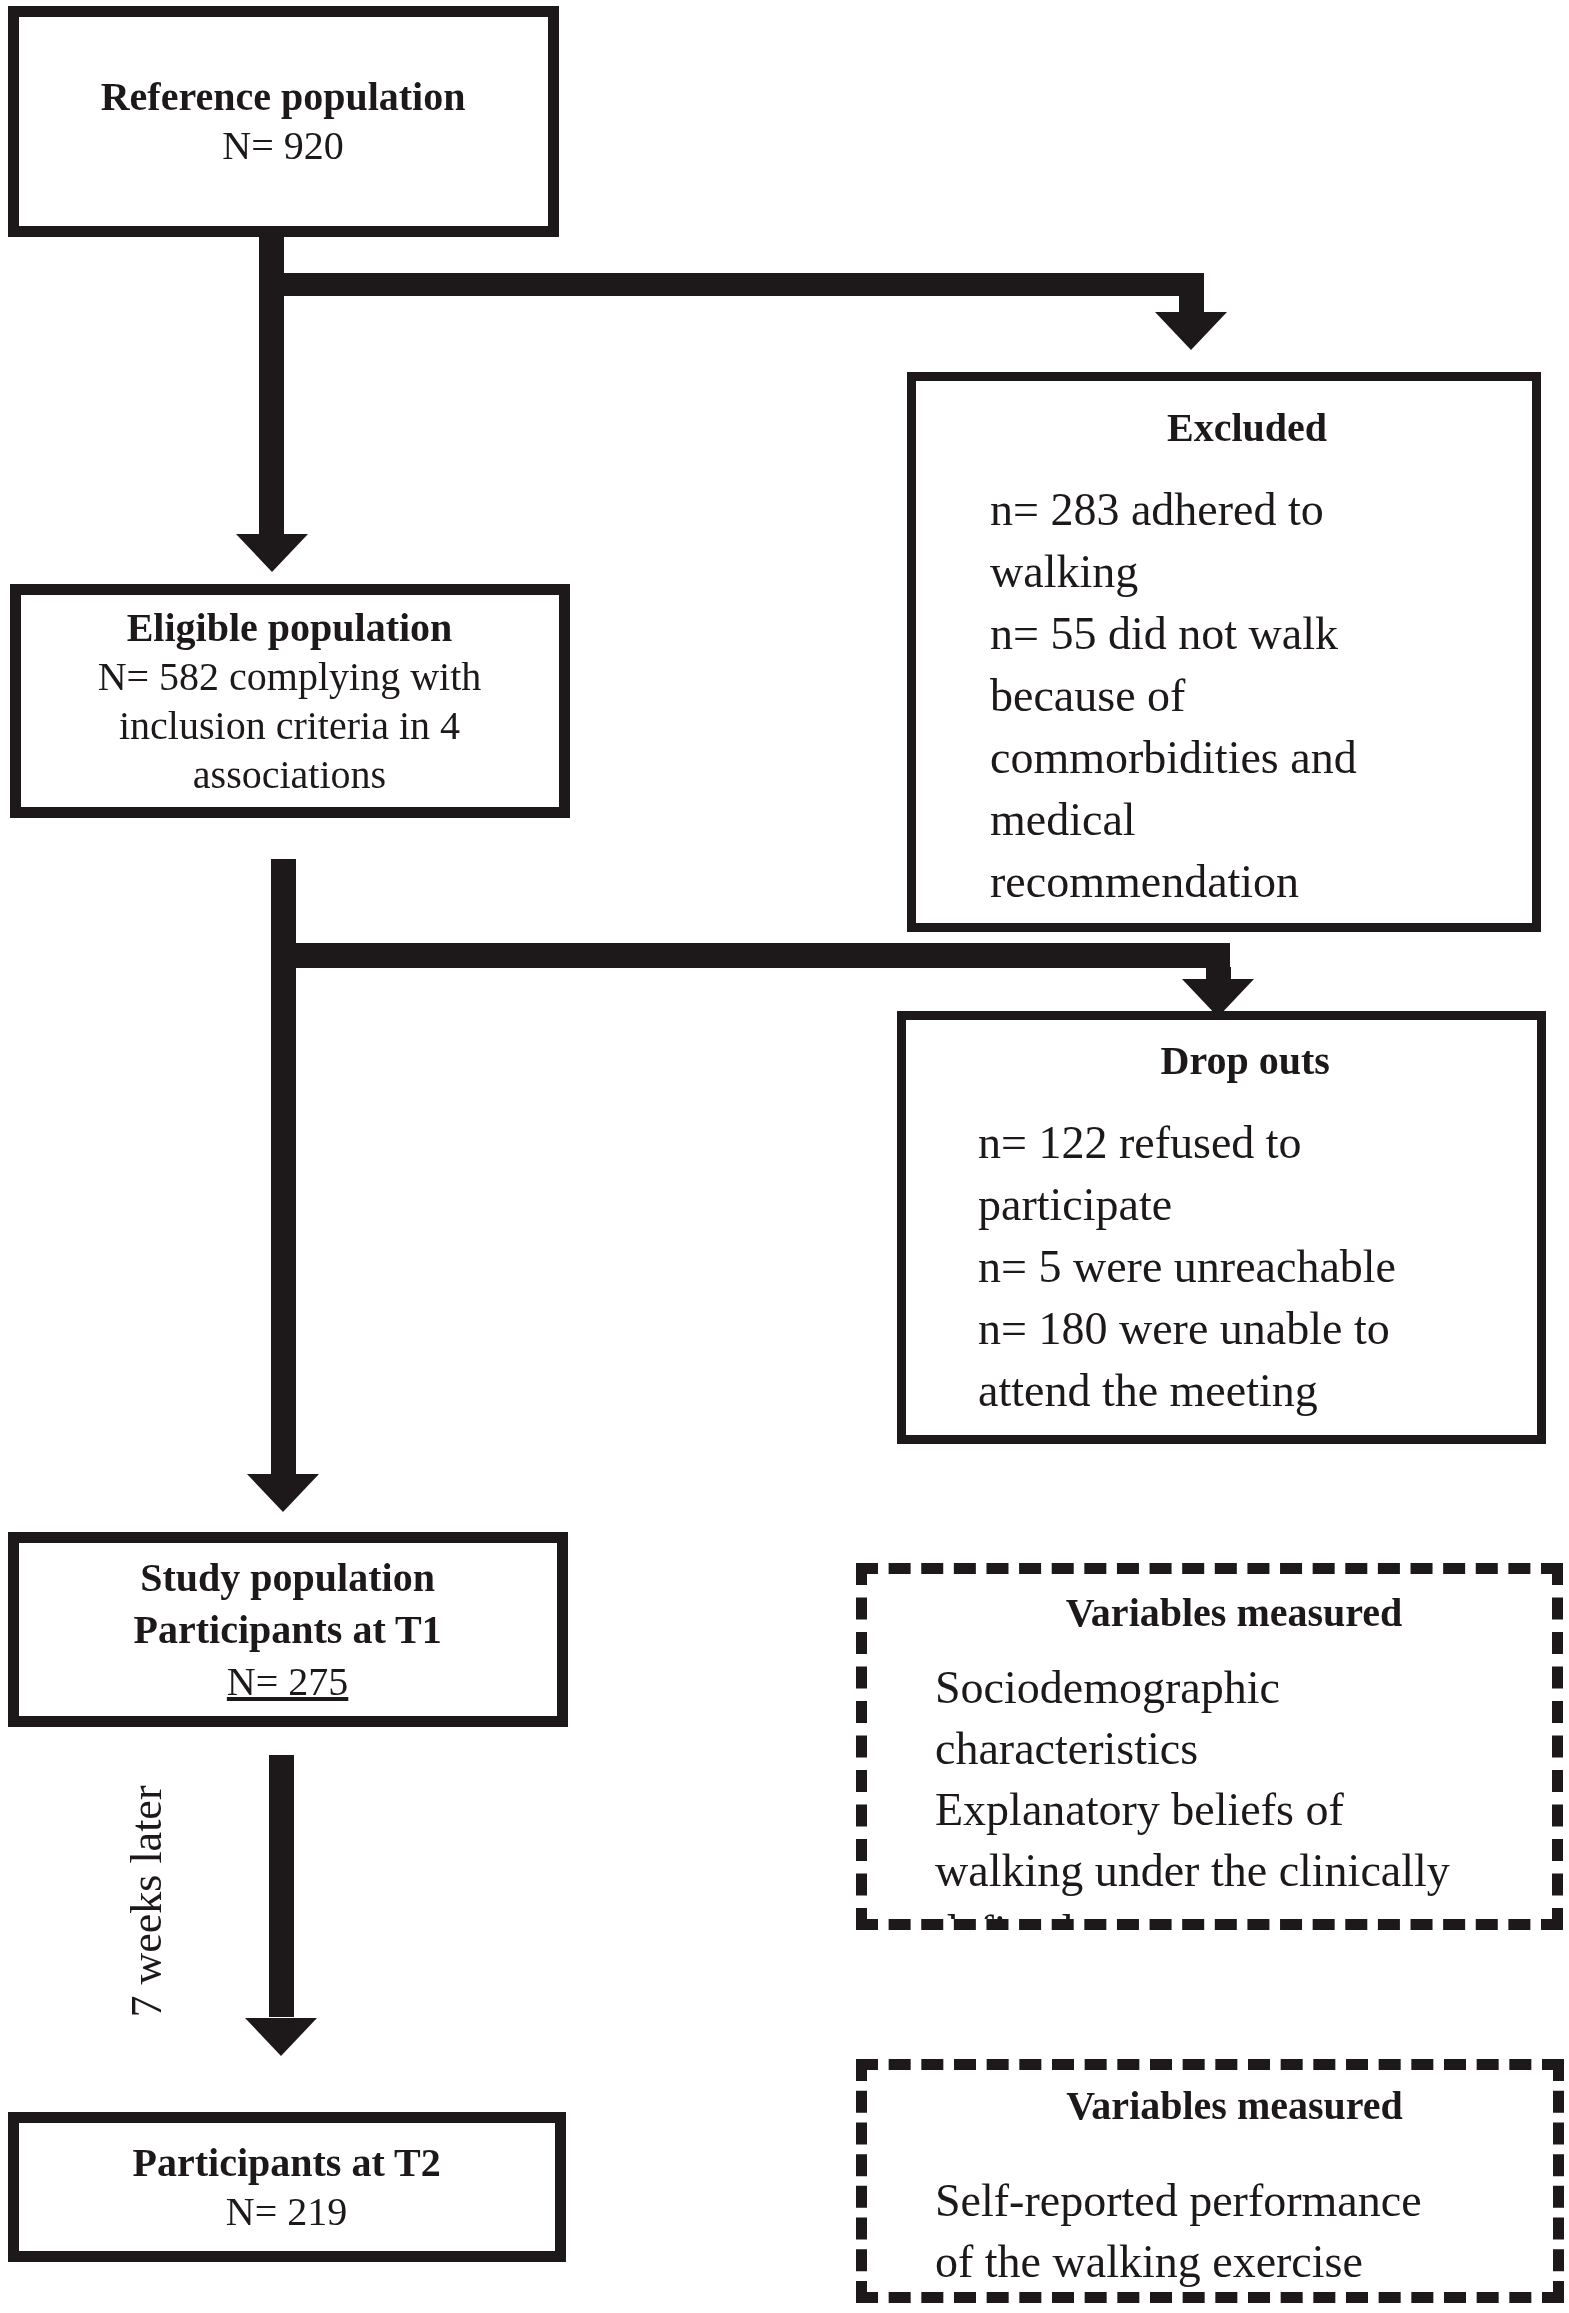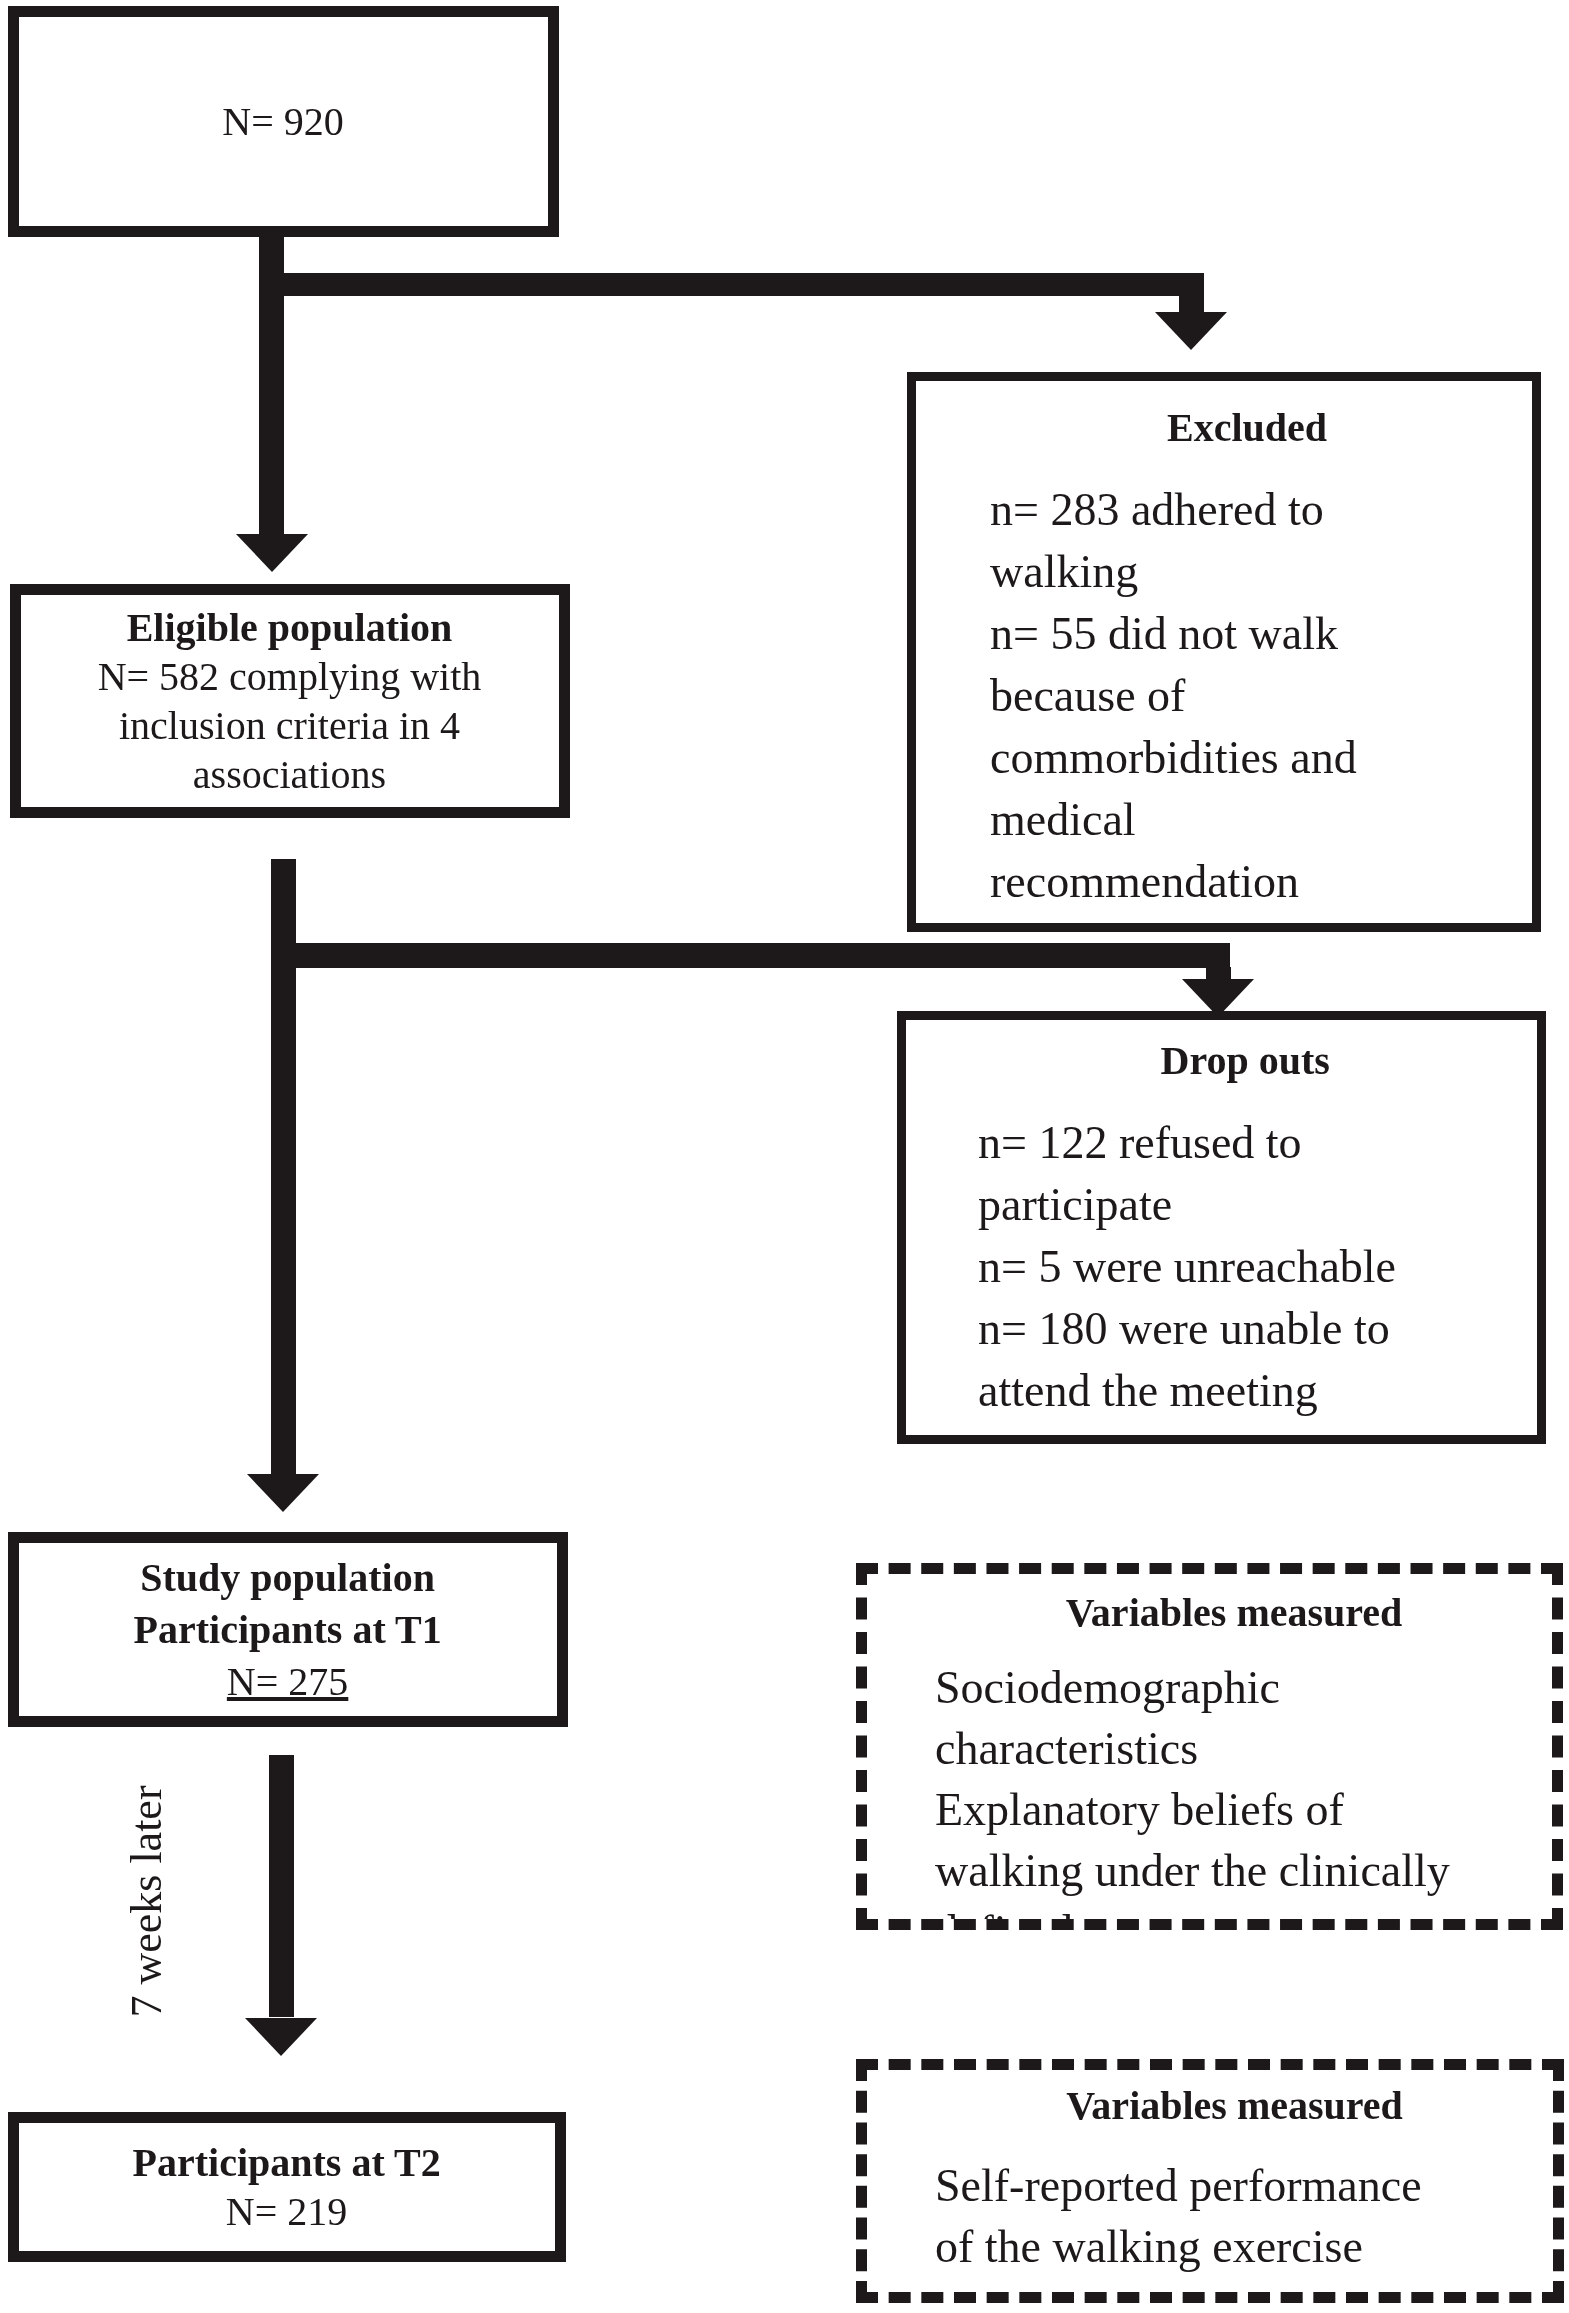--- a/index.html
+++ b/index.html
@@ -50,20 +50,21 @@
     transform-origin:center center;
   }
 </style>
 </head>
 <body>
 
 <div id="canvas">
 
   <div class="box" style="left:7.6px;top:5.7px;width:551px;height:231px;">
     <div class="center-stack">
+      <div class="b-title">Reference population</div>
       <div class="b-sub">N= 920</div>
     </div>
   </div>
 
   <div>
     <div class="shaft" style="left:259px;top:237px;width:24.6px;height:297px;"></div>
     <div class="head-down" style="left:236px;top:534px;"></div>
   </div>
 
   <div>
@@ -138,18 +139,18 @@
 
   <div class="box" style="left:7.6px;top:2112px;width:558px;height:150px;">
     <div class="center-stack">
       <div class="b-title">Participants at T2</div>
       <div class="b-sub">N= 219</div>
     </div>
   </div>
 
   <div class="box dashed" style="left:856px;top:2059px;width:708px;height:244px;padding:13.2px 19px 0 68px;">
     <div class="r-title" style="line-height:45px;">Variables measured</div>
-    <div class="r-body" style="margin-top:27px;line-height:61px;">Self-reported performance
+    <div class="r-body" style="margin-top:42px;line-height:61px;">Self-reported performance
 of the walking exercise</div>
   </div>
 
 </div>
 
 
 </body></html>

